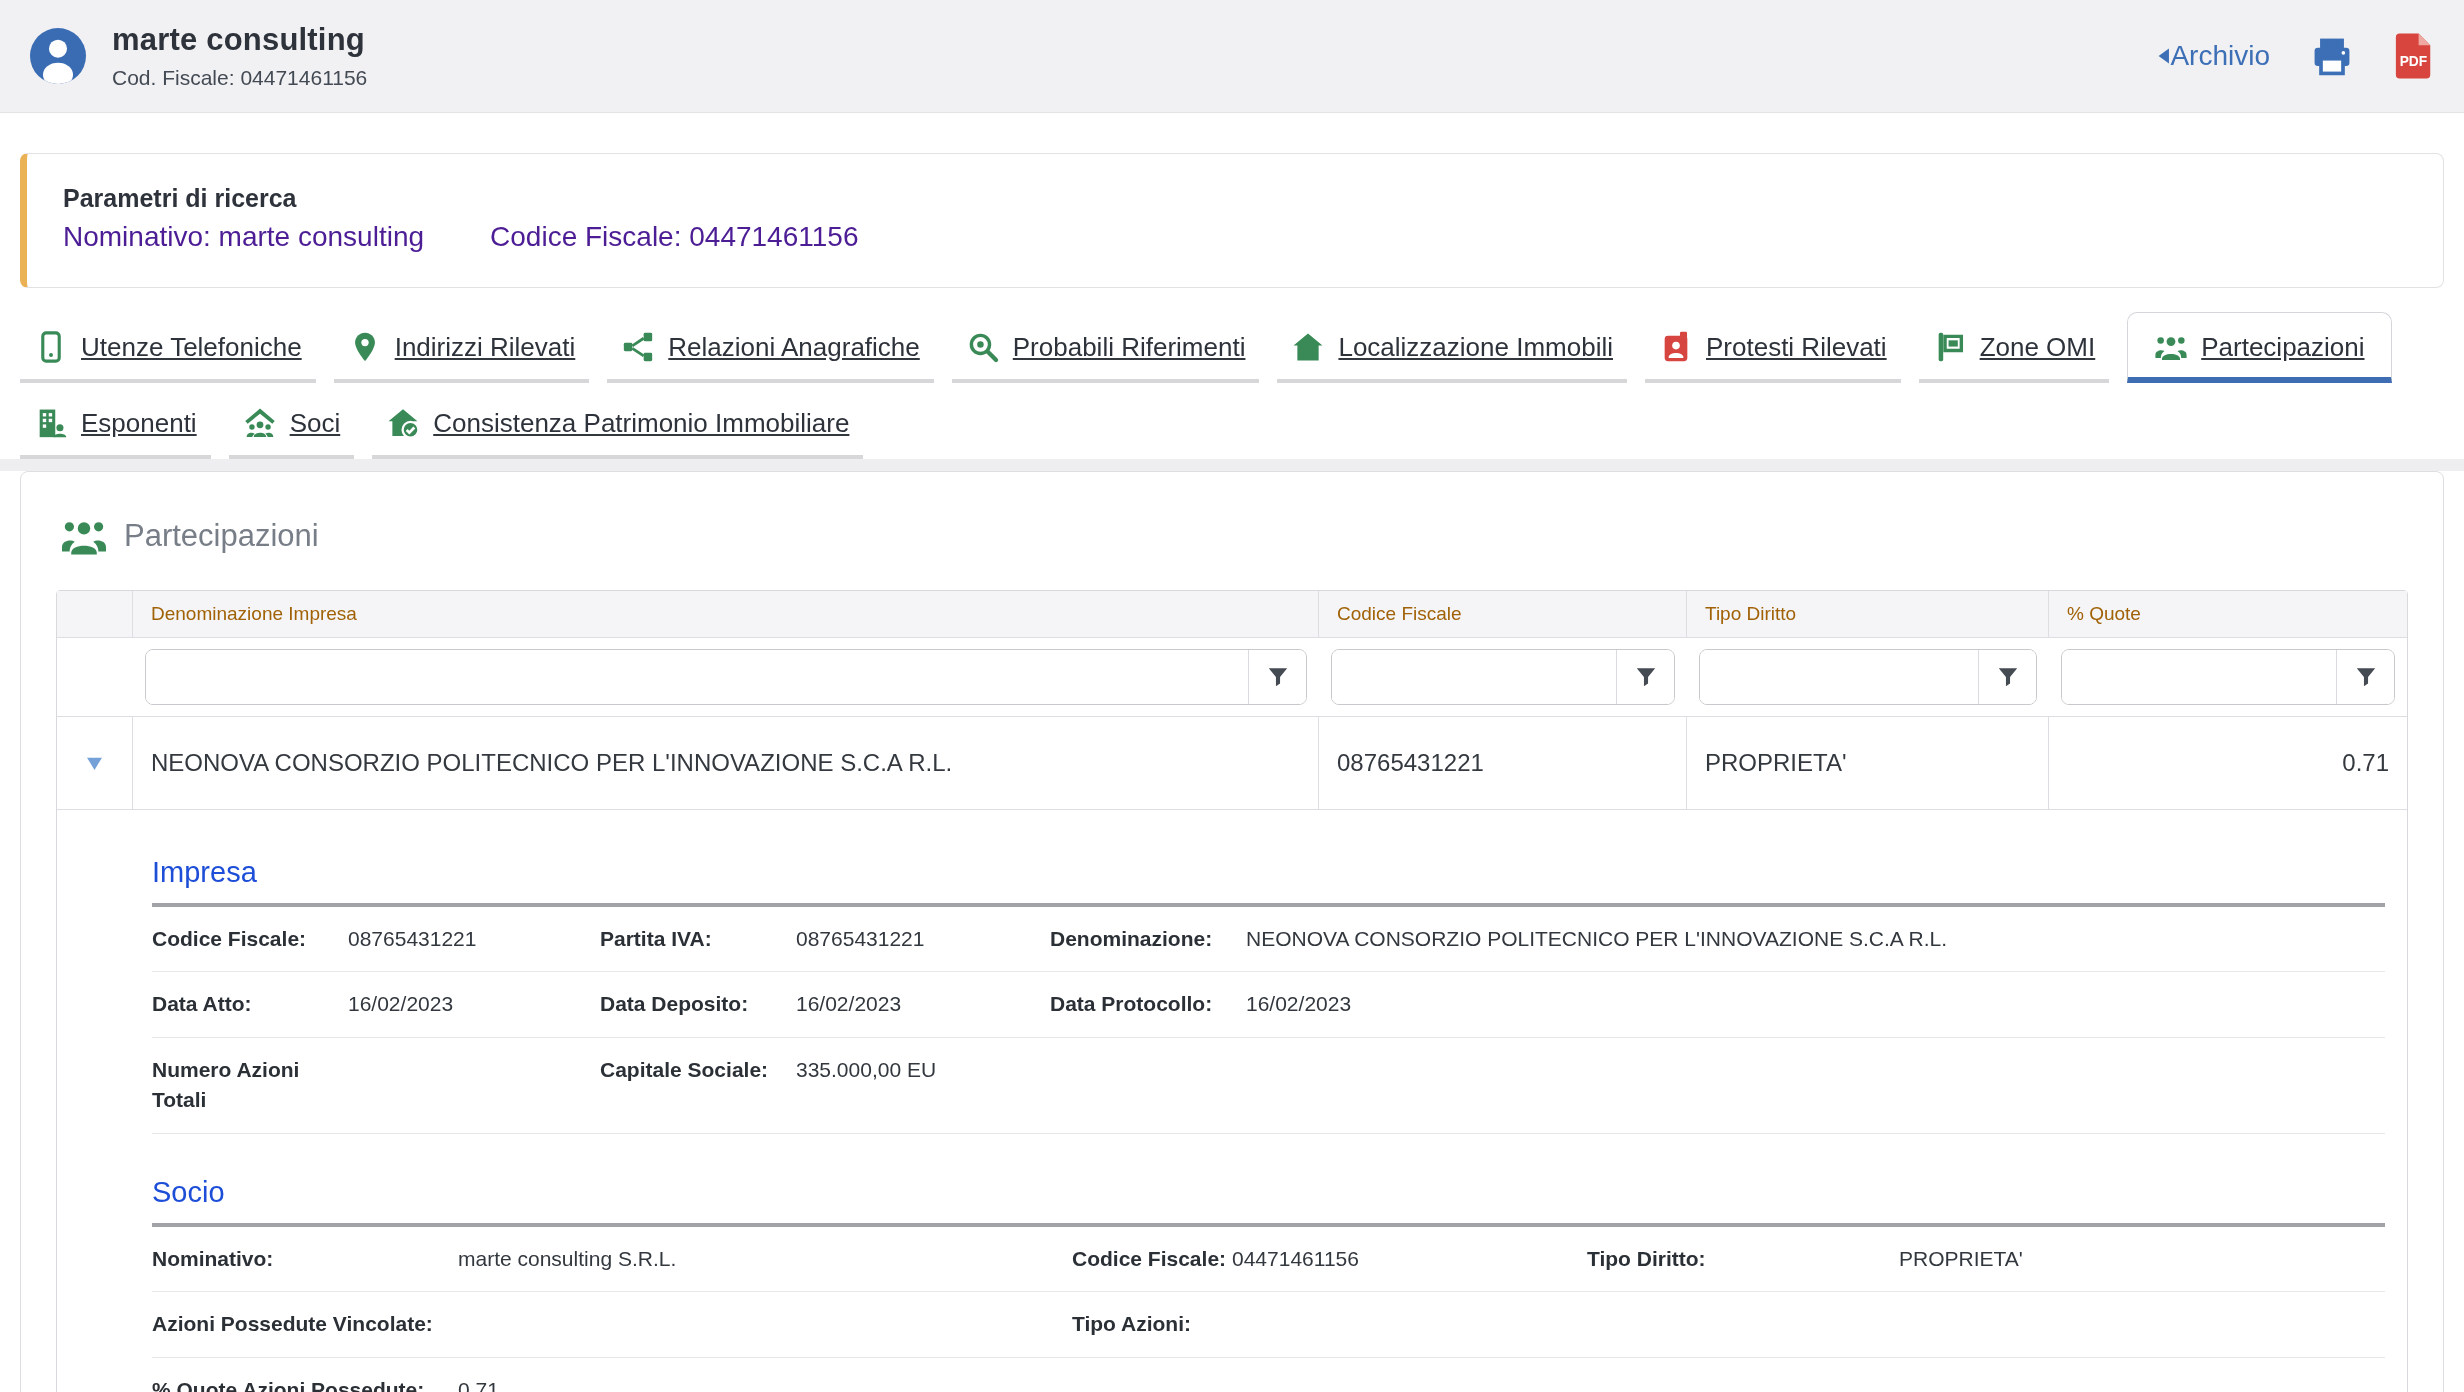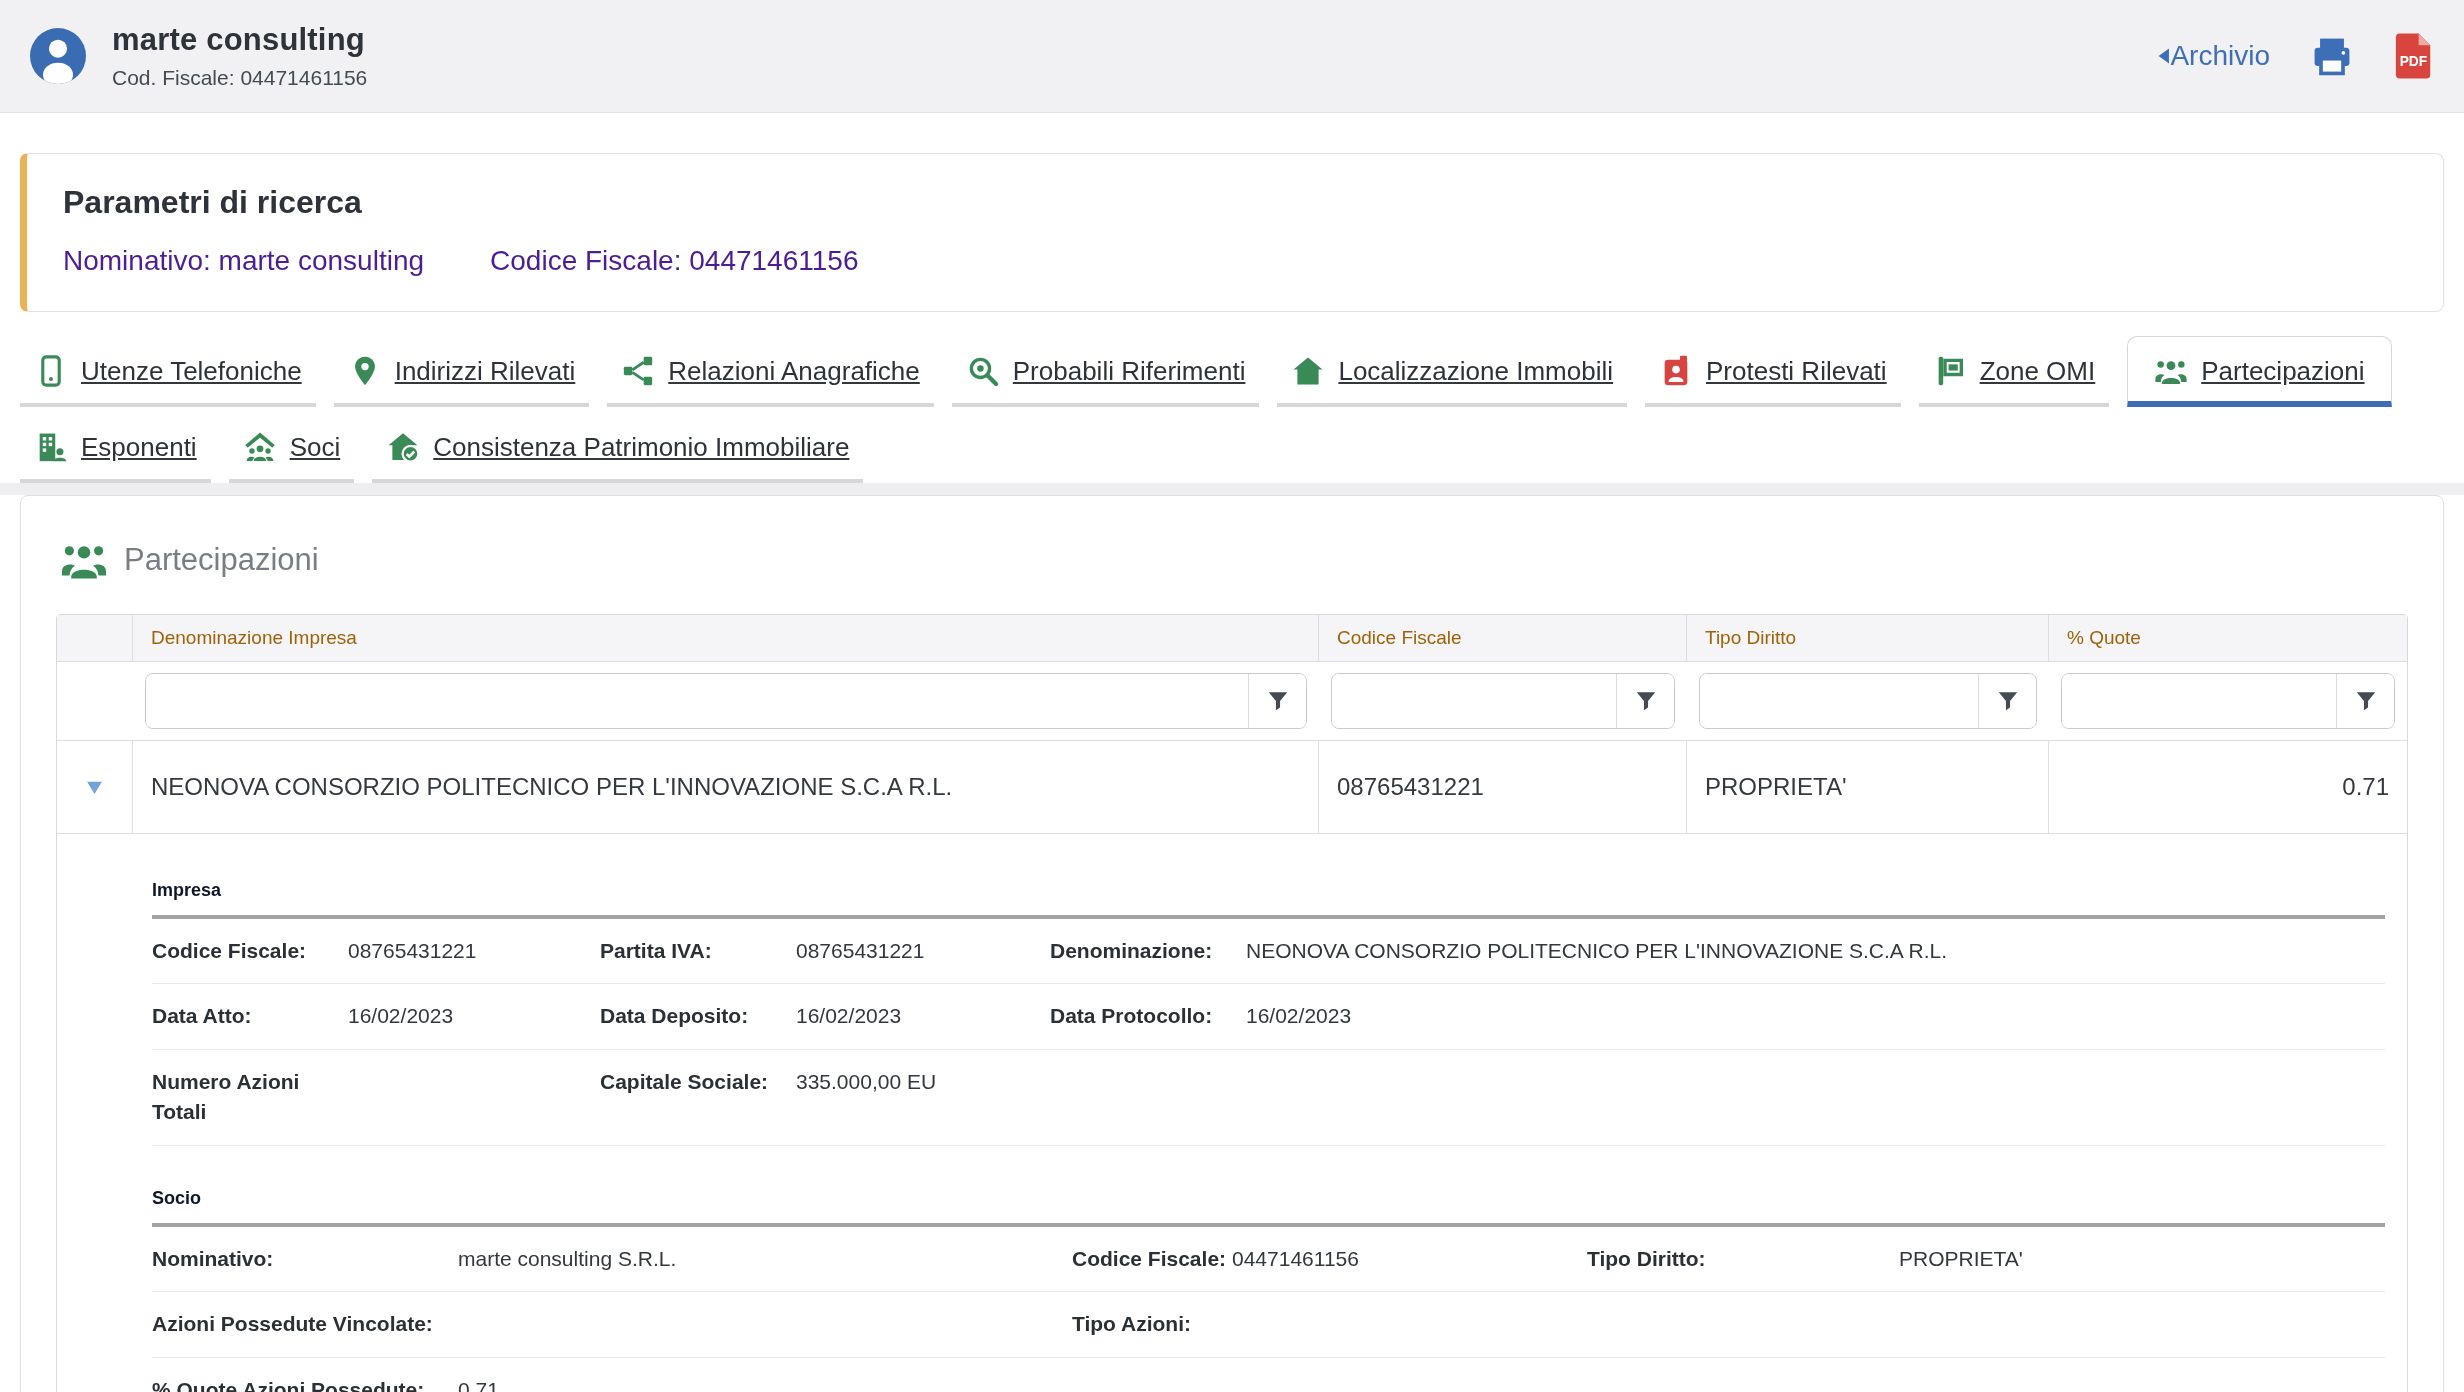--- a/index.html
+++ b/index.html
@@ -26,21 +26,21 @@
   }
   .icon-btn { background:none; border:none; cursor:pointer; padding:0; }
   .print-ic { color:#3c6fb6; }
 
   
   .params-card {
     margin:40px 20px 0; background:#fff;
     border:1px solid #e2e2e5; border-left:7px solid #eab254; border-radius:8px;
     padding:30px 36px 34px;
   }
-  .params-title { font-size:32px; font-weight:bold; color:#2e333b; margin-bottom:24px; }
+  .params-title { font-size:25px; font-weight:bold; color:#2e333b; margin-bottom:8px; }
   .params-line  { font-size:28px; color:#4c1d95; display:flex; gap:66px; }
 
   
   .tabs-row { display:flex; align-items:flex-end; gap:18px; margin:24px 20px 0;text-decoration:underline; }
   .tabs-row-2 { margin-top:6px; }
   .tab {
     display:inline-flex; align-items:center; gap:13px;
     padding:17px 14px 15px; background:none; border:none; cursor:pointer;
     font-family:inherit; font-size:26px; color:#2e333b;
     border-bottom:4px solid #d7d7d9; white-space:nowrap;
@@ -92,21 +92,21 @@
     min-height:92px; padding:10px 18px; display:flex; align-items:center;
     font-size:24px; color:#34393f; border-right:1px solid #dcdee1;
   }
   .drow .cell:last-child { border-right:none; }
   .cell.c-quota { justify-content:flex-end; }
   .cell.c-expand { justify-content:center; }
   .expand-btn { background:none; border:none; cursor:pointer; padding:6px; }
 
   
   .detail { padding:46px 22px 28px 95px; }
-  .d-heading { font-size:18px; font-weight:bold; color:#0f172a; }
+  .d-heading { font-size:29px; font-weight:normal; color:#1d4ed8; }
   .d-rule { height:4px; background:#a2a3a7; margin-top:14px; }
   .d-row { display:grid; border-bottom:1px solid #e7e8ea; padding:17px 0; }
   .impresa-grid { grid-template-columns:448px 450px 1fr; }
   .socio-grid   { grid-template-columns:920px 515px 1fr; }
   .field { display:flex; align-items:flex-start; }
   .f-label { font-weight:bold; color:#2b3036; font-size:21px; line-height:1.45; flex:none; }
   .f-value { color:#33383f; font-size:21px; line-height:1.45; }
   .impresa-grid .f-label { width:196px; }
   .socio-grid .col1 .f-label { width:306px; }
   .socio-grid .col2 .f-label { width:160px; }

